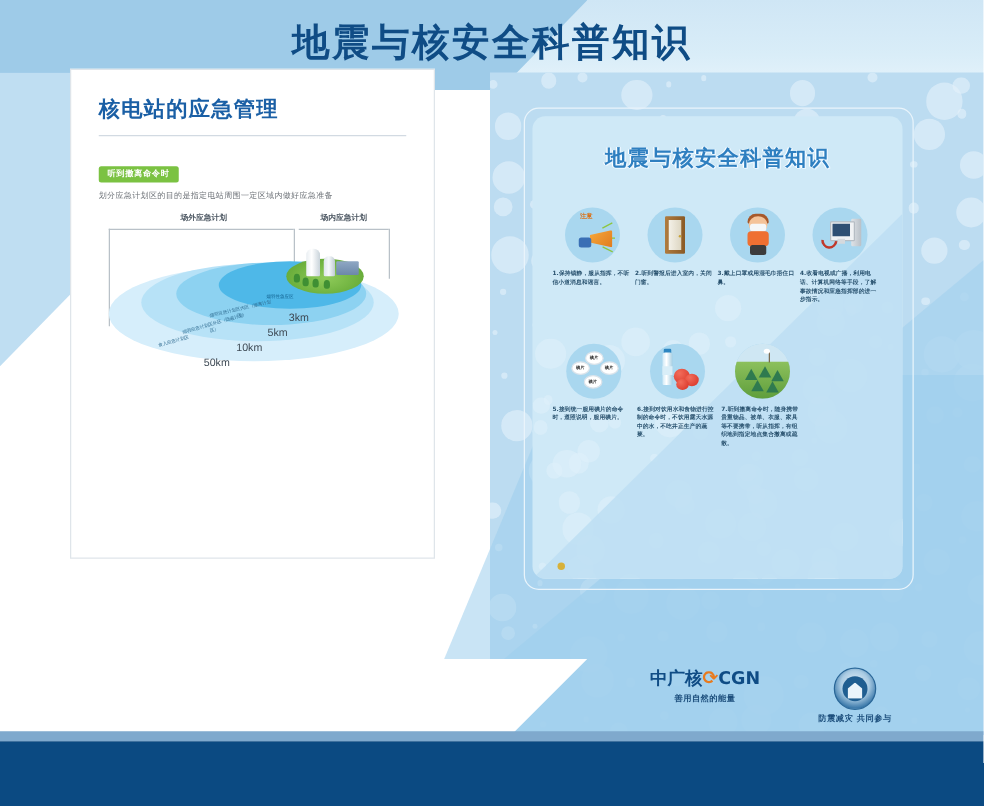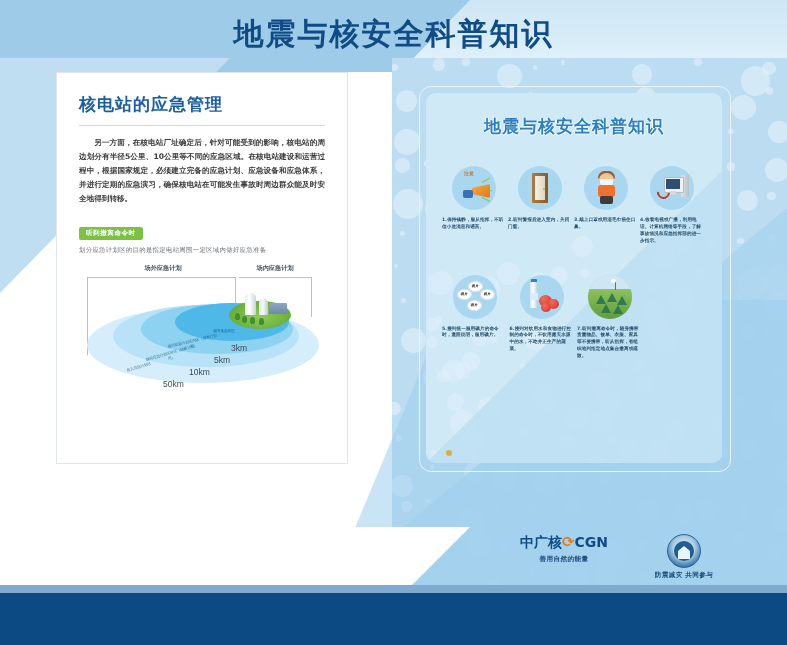--- a/index.html
+++ b/index.html
@@ -92,21 +92,21 @@
     font-size: 30px;
     font-weight: bold;
     letter-spacing: 2px;
     color: #0f4c85;
     z-index: 20;
   }
 
   
   .left-card {
     position: absolute;
-    left: 56px; top: 72px;
+    left: 56px; top: 55px;
     width: 292px; height: 392px;
     background: #ffffff;
     border: 1px solid #dfe5ea;
     z-index: 10;
     box-sizing: border-box;
     padding: 20px 22px 10px 22px;
   }
   .lc-title {
     font-size: 17px;
     font-weight: bold;
@@ -675,21 +675,20 @@
   <div class="bg-right-diag2"></div>
   <div class="bg-bottom-white"></div>
   <div class="bg-bottom-lightbar"></div>
   <div class="bg-bottom-navy"></div>
 
   <div class="header-title">地震与核安全科普知识</div>
 
   <div class="left-card">
     <div class="lc-title">核电站的应急管理</div>
     <div class="lc-rule"></div>
-    <p class="lc-para">另一方面，在核电站厂址确定后，针对可能受到的影响，核电站的周边划分有半径5公里、10公里等不同的应急区域。在核电站建设和运营过程中，根据国家规定，必须建立完备的应急计划、应急设备和应急体系，并进行定期的应急演习，确保核电站在可能发生事故时周边群众能及时安全地得到转移。</p>
 
     <div class="badge-green">听到撤离命令时</div>
     <div class="badge-sub">划分应急计划区的目的是指定电站周围一定区域内做好应急准备</div>
 
     
     <div class="diagram">
       <div class="dg-brackets">
         <div class="dg-bracket-line" style="left:8px; width:148px;"></div>
         <div class="dg-bracket-tick" style="left:8px; height:78px;"></div>
         <div class="dg-bracket-tick" style="left:156px; height:50px;"></div>

